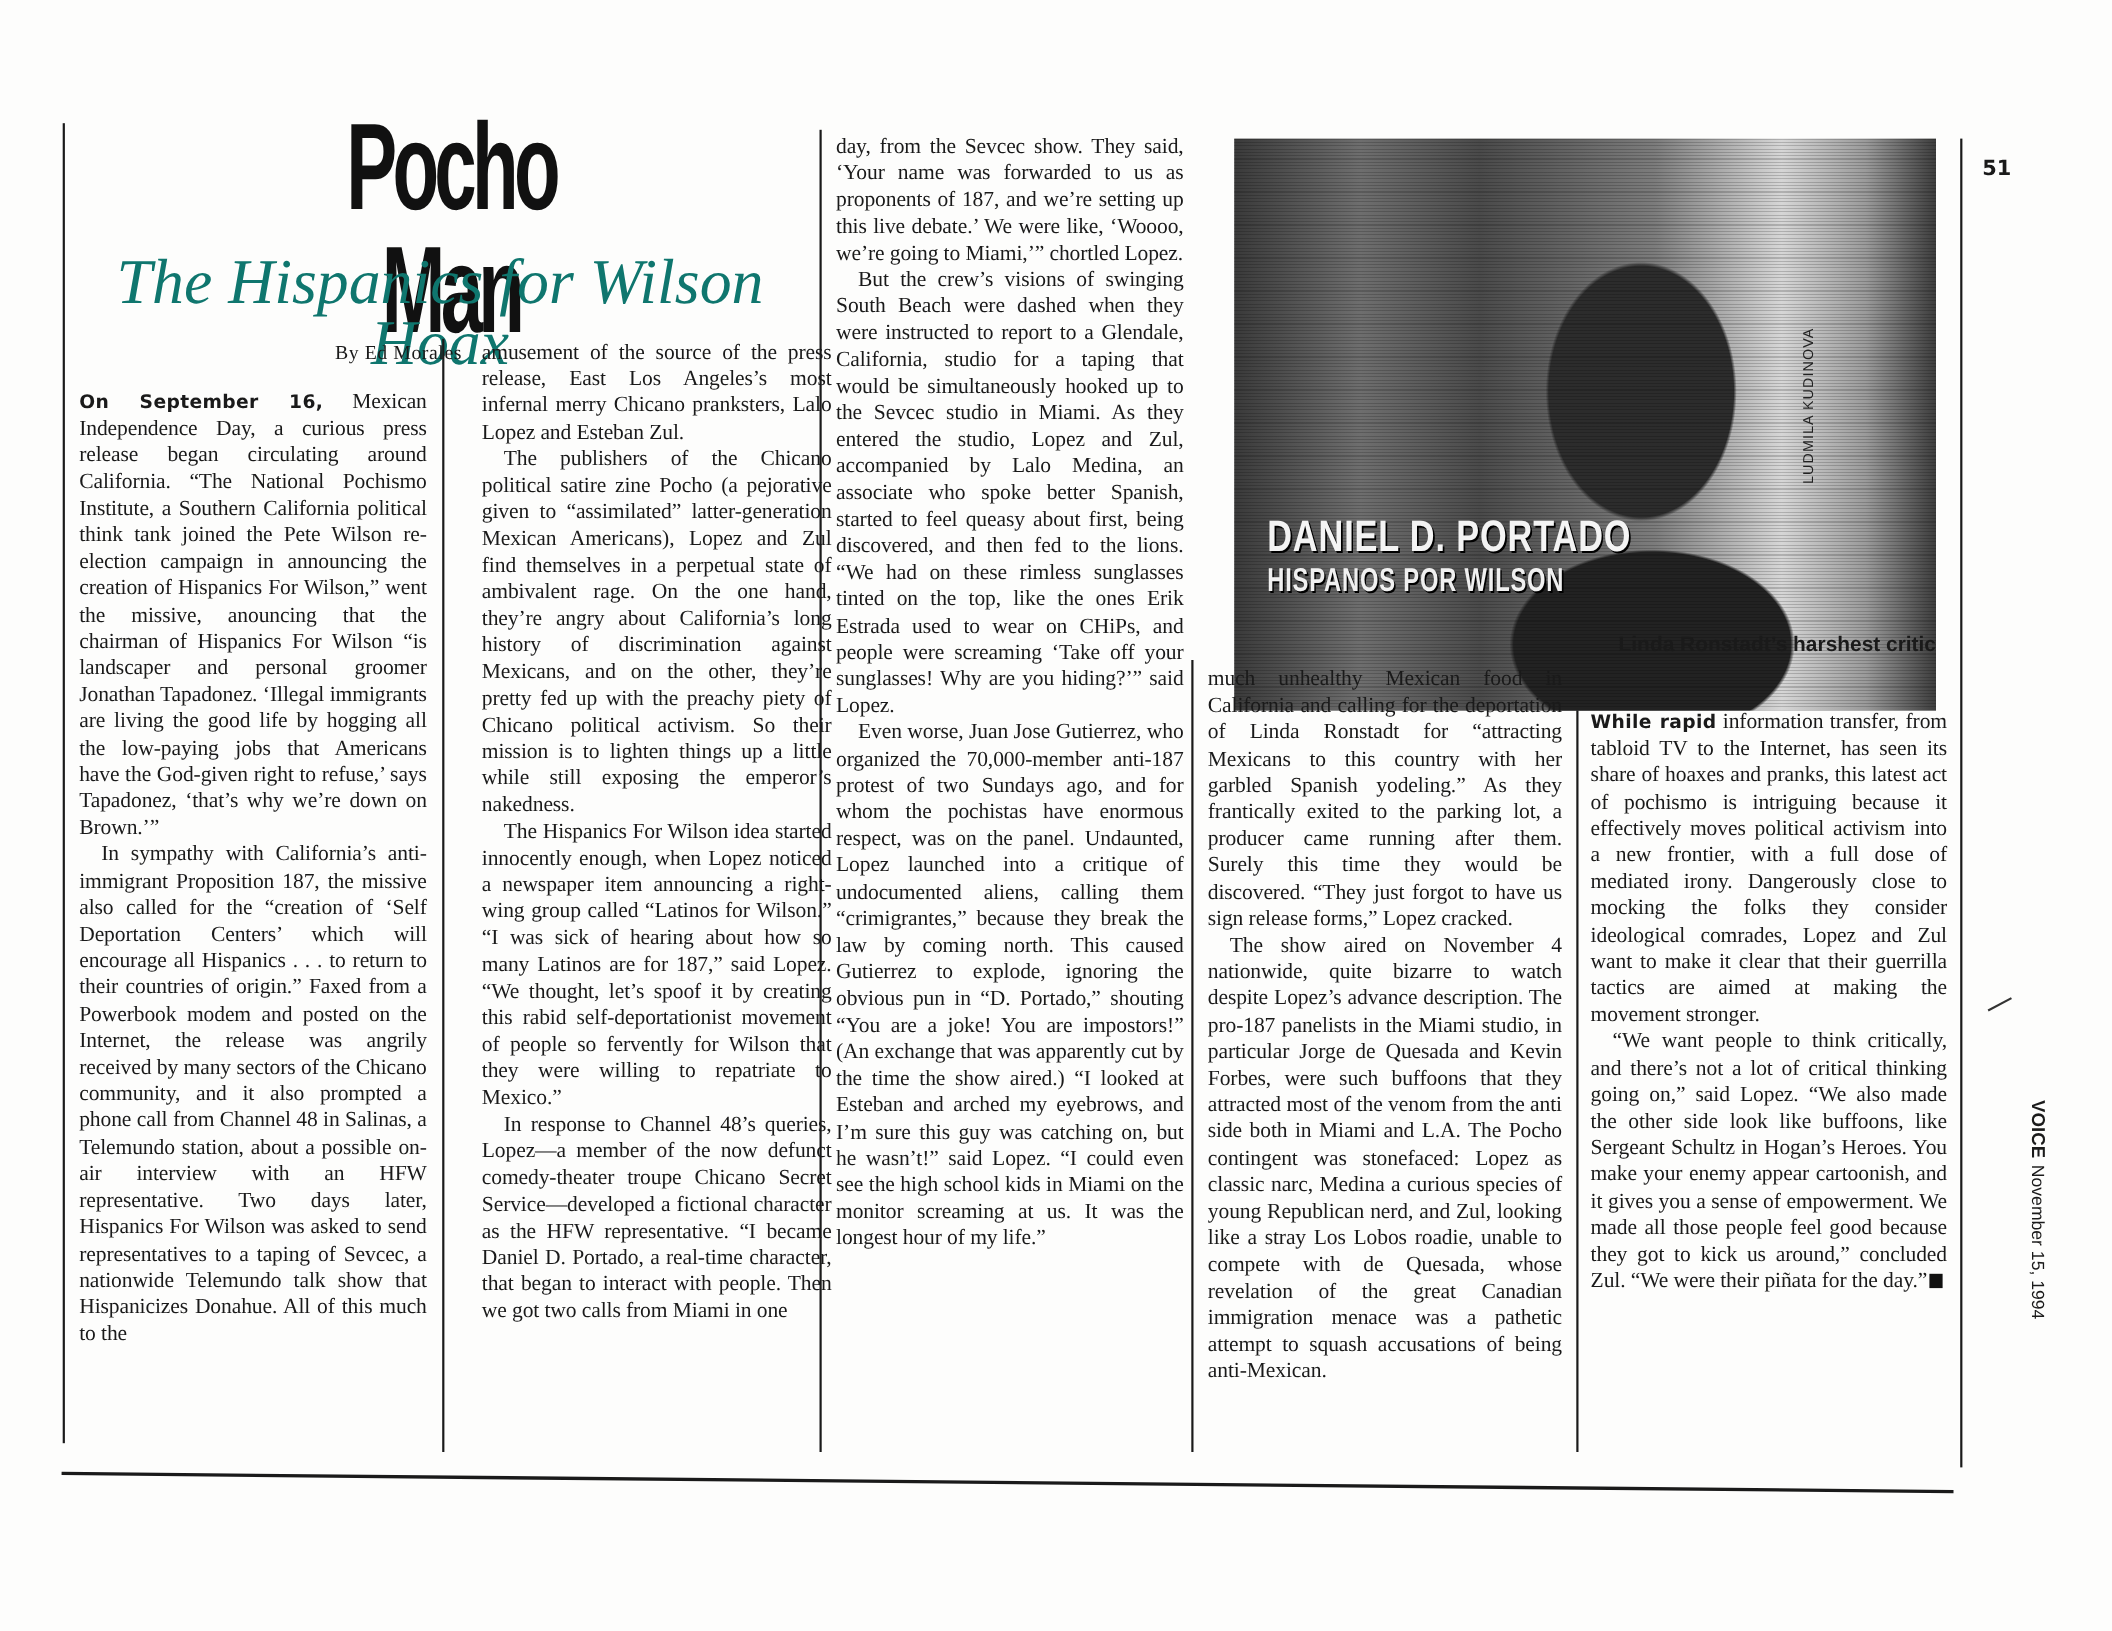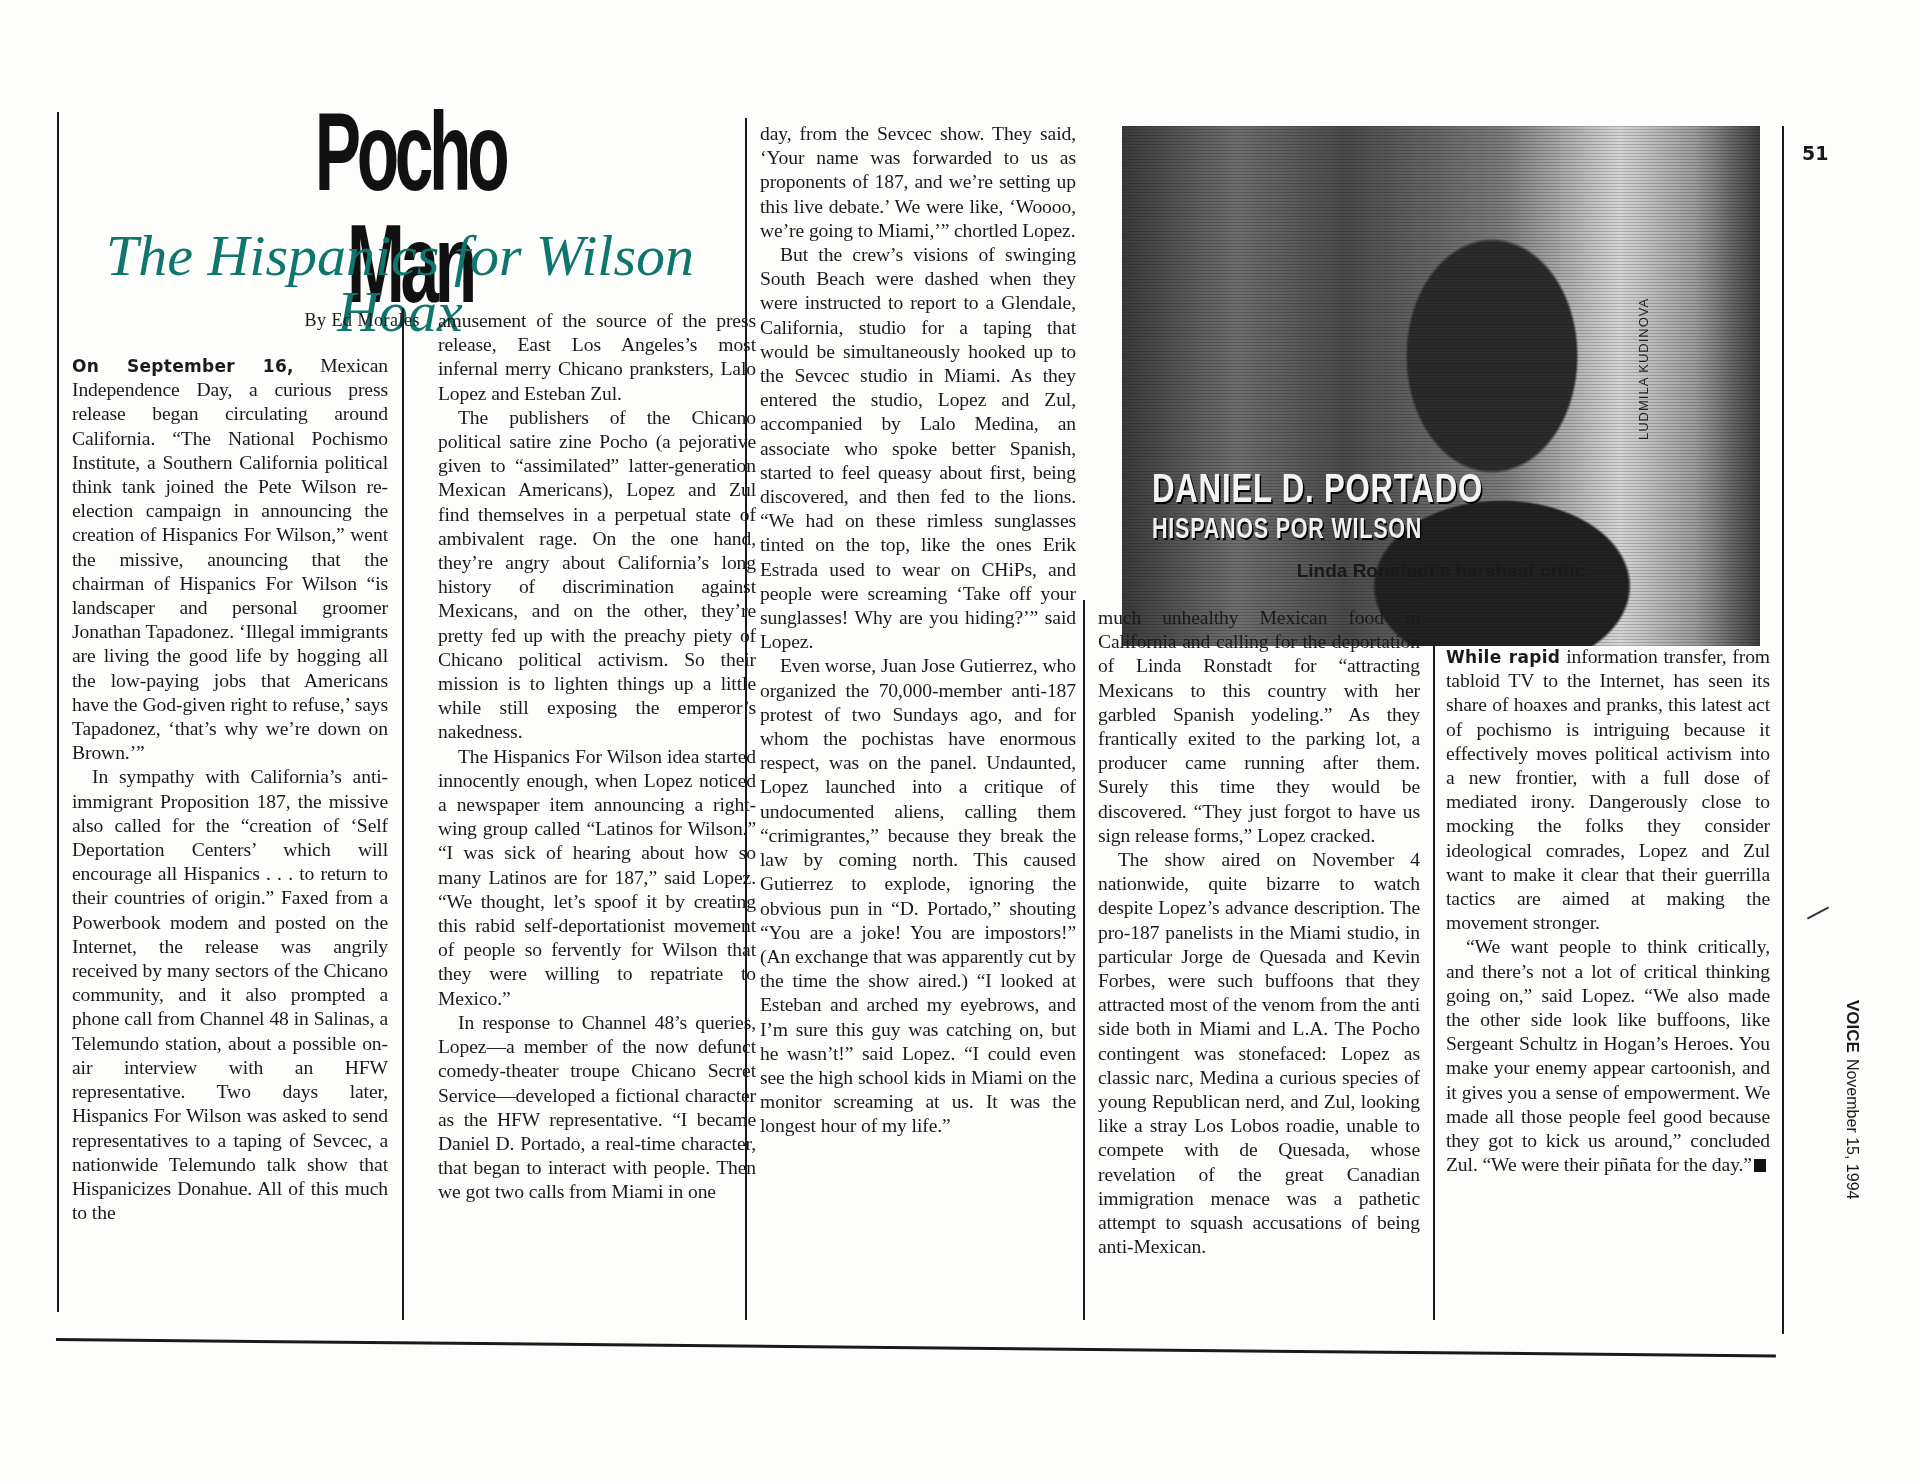--- a/index.html
+++ b/index.html
@@ -55,21 +55,21 @@
     font-size:30px; color:#f0f0f0; letter-spacing:1px;
     transform:scaleX(0.72); transform-origin:left;
     text-shadow:2px 2px 0 #000;
   }
   .credit {
     left:1636px; top:440px; width:160px;
     font-family:"Liberation Sans","DejaVu Sans",sans-serif; font-size:13px; letter-spacing:1px;
     transform:rotate(-90deg); transform-origin:left top; color:#222;
   }
   .caption {
-    left:1122px; top:560px; width:638px; text-align:center;
+    left:1122px; top:576px; width:638px; text-align:right;
     font-family:"Liberation Sans","DejaVu Sans",sans-serif; font-weight:bold; font-size:19px;
   }
   .pagenum {
     left:1802px; top:142px;
     font-family:"DejaVu Sans","Liberation Sans",sans-serif; font-weight:bold; font-size:19px;
   }
   .folio {
     left:1862px; top:1000px; white-space:nowrap;
     font-family:"Liberation Sans","DejaVu Sans",sans-serif; font-size:16px;
     transform:rotate(90deg); transform-origin:left top;

